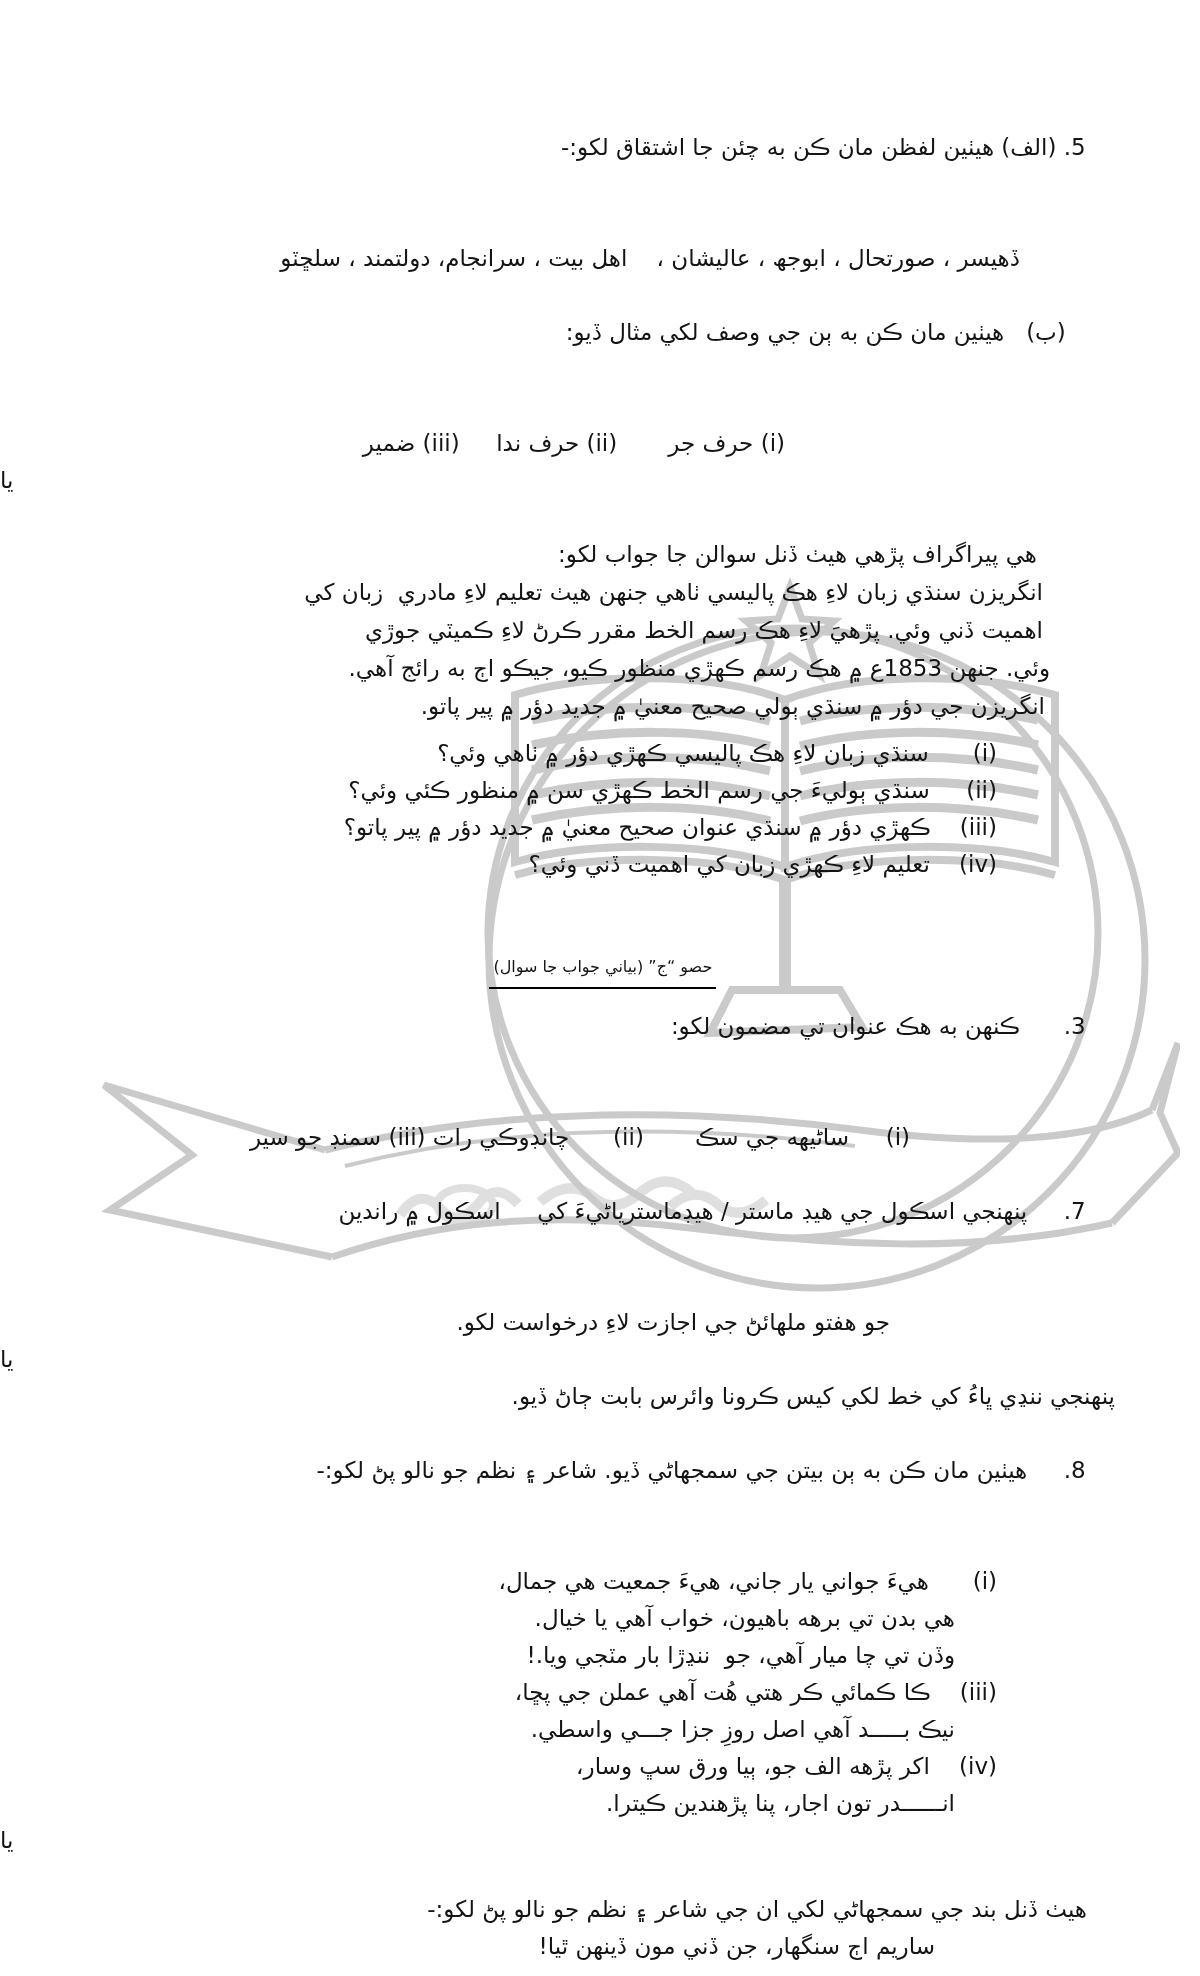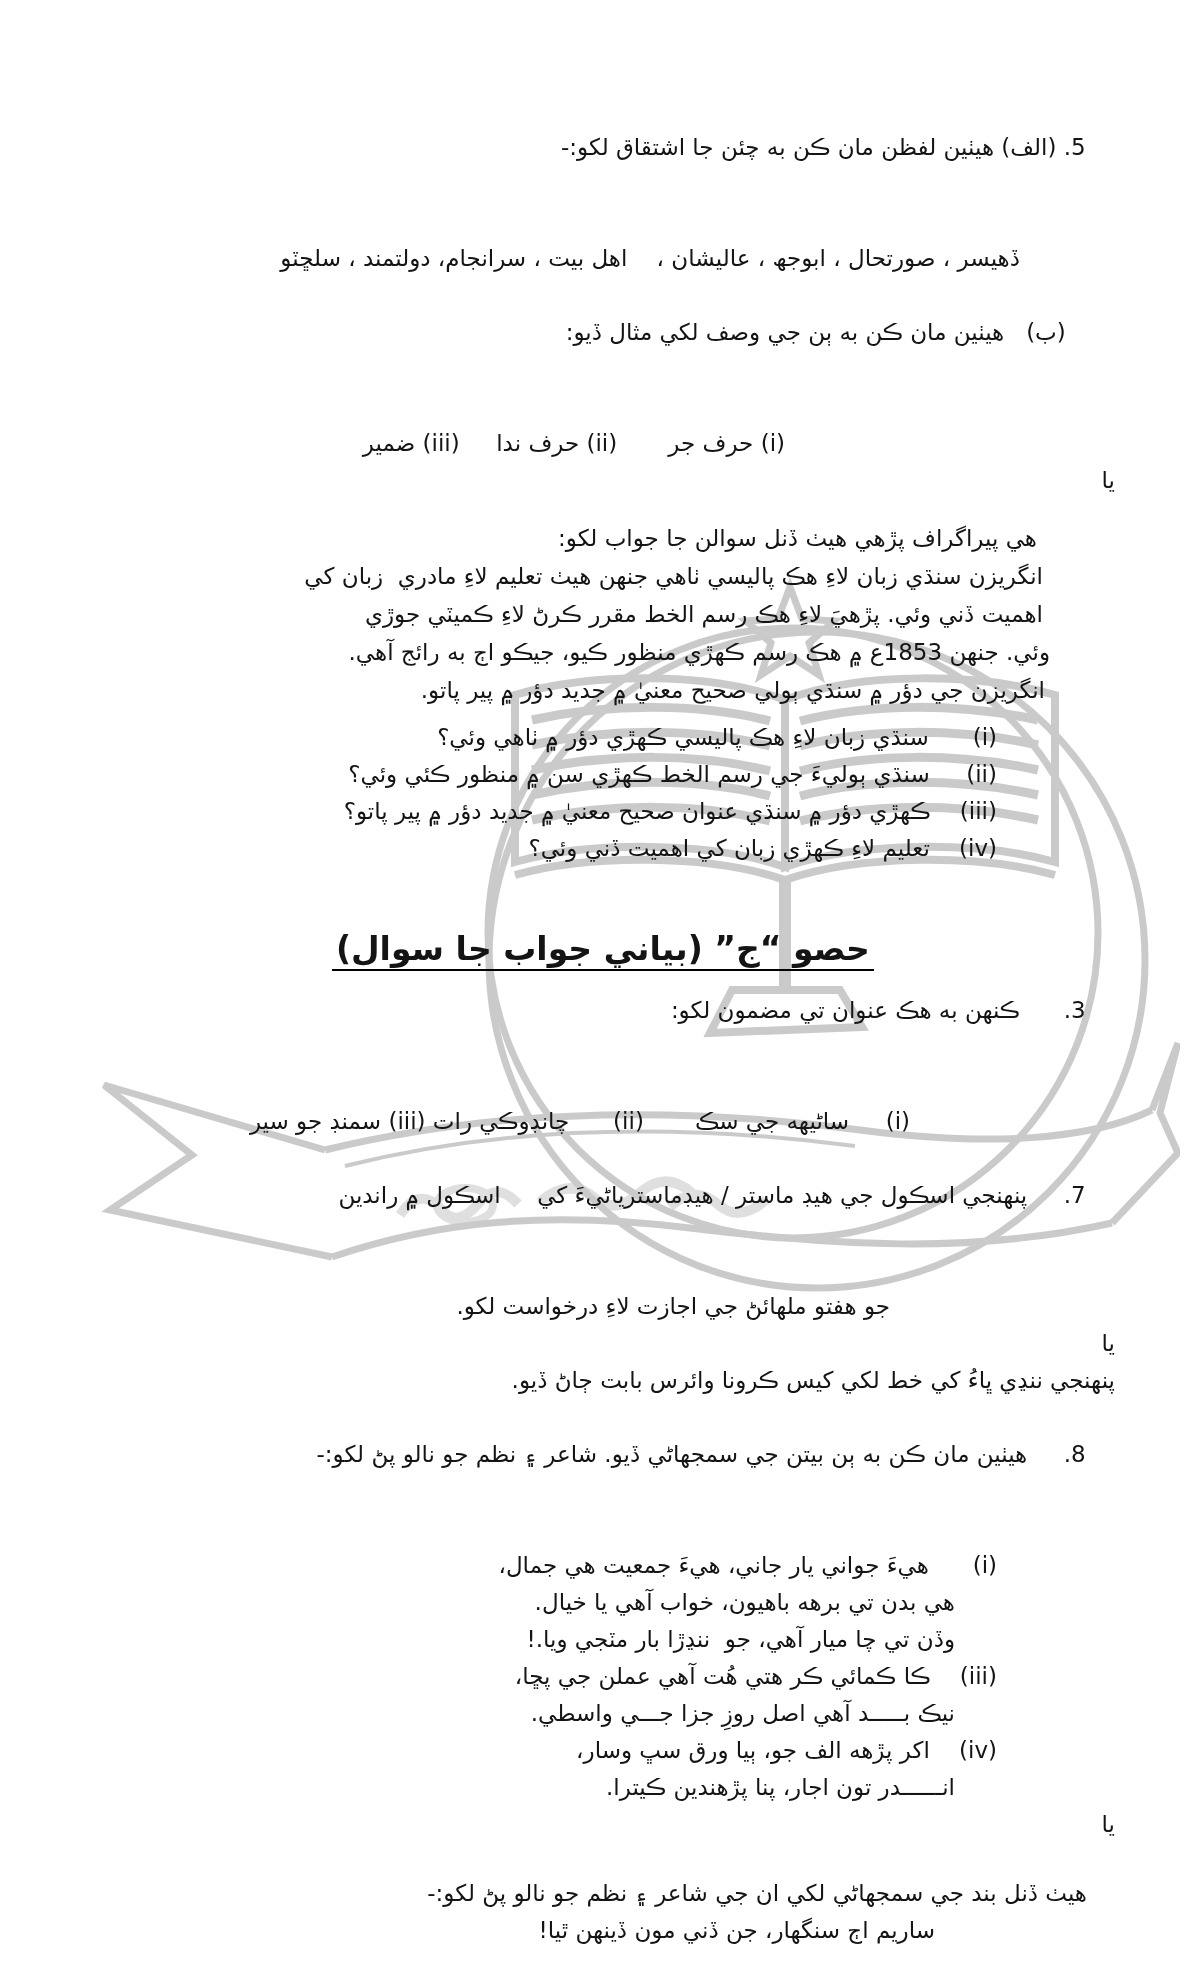--- a/index.html
+++ b/index.html
@@ -3,23 +3,23 @@
 <meta charset="utf-8">
 <style>
   html,body{margin:0;padding:0;background:#ffffff;}
   body{width:1200px;height:1976px;position:relative;overflow:hidden;
        font-family:"DejaVu Sans",sans-serif;color:#141414;}
   #watermark{position:absolute;left:70px;top:565px;z-index:0;opacity:.5;}
   #content{position:relative;z-index:1;padding:92px 85px 0 0;width:1115px;}
   .ln{position:relative;line-height:37px;font-size:23px;white-space:pre;
       text-align:right;direction:rtl;}
   .para .ln{line-height:38px;} 
-  .center{text-align:right;}
+  .center{text-align:left;}
   .heading-row{margin-top:26px;height:40px;text-align:center;}
-  .heading{font-weight:bold;font-size:33px;border-bottom:2.5px solid #000;
+  .heading{font-weight:normal;font-size:16px;border-bottom:2.5px solid #000;
            padding:0 4px 2px 4px;display:inline-block;position:relative;left:60px;}
   svg path, svg circle, svg polygon, svg ellipse, svg line{fill:none;stroke:#979797;}
 </style>
 </head>
 <body>
 
 <svg id="watermark" width="1110" height="770" viewBox="0 0 1110 770">
   <g stroke-width="7">
     <polygon points="720,22 732,54 764,56 739,78 749,110 720,91 691,110 701,78 676,56 708,54"></polygon>
   </g>
@@ -70,21 +70,21 @@
   </div>
   <div class="ln" style="padding-left:0;padding-right:95px">ڏهيسر ، صورتحال ، ابوجھ ، عاليشان ،    اهل بيت ، سرانجام، دولتمند ، سلڇٽو</div>
   <div class="ln" style="padding-right:20px">
     <span>(ب)   هيٺين مان ڪن به ٻن جي وصف لکي مثال ڏيو:</span>
     
   </div>
   <div class="ln" style="padding-right:330px">(i) حرف جر       (ii) حرف ندا     (iii) ضمير</div>
   <div class="ln center">يا</div>
 
   <div class="para">
-    <div class="ln" style="margin-top:20px;padding-right:78px">هي پيراگراف پڙهي هيٺ ڏنل سوالن جا جواب لکو:</div>
+    <div class="ln" style="margin-top:36px;padding-right:78px">هي پيراگراف پڙهي هيٺ ڏنل سوالن جا جواب لکو:</div>
     <div class="ln" style="padding-right:72px">انگريزن سنڌي زبان لاءِ هڪ پاليسي ٺاهي جنهن هيٺ تعليم لاءِ مادري  زبان کي</div>
     <div class="ln" style="padding-right:72px">اهميت ڏني وئي. پڙهيَ لاءِ هڪ رسم الخط مقرر ڪرڻ لاءِ ڪميٽي جوڙي</div>
     <div class="ln" style="padding-right:65px">وئي. جنهن 1853ع ۾ هڪ رسم ڪهڙي منظور ڪيو، جيڪو اڄ به رائج آهي.</div>
     <div class="ln" style="padding-right:70px">انگريزن جي دؤر ۾ سنڌي ٻولي صحيح معنيٰ ۾ جديد دؤر ۾ پير پاتو.</div>
   </div>
   <div class="ln" style="margin-top:10px;padding-right:118px">(i)      سنڌي زبان لاءِ هڪ پاليسي ڪهڙي دؤر ۾ ٺاهي وئي؟</div>
   <div class="ln" style="padding-right:118px">(ii)     سنڌي ٻوليءَ جي رسم الخط ڪهڙي سن ۾ منظور ڪئي وئي؟</div>
   <div class="ln" style="padding-right:118px">(iii)    ڪهڙي دؤر ۾ سنڌي عنوان صحيح معنيٰ ۾ جديد دؤر ۾ پير پاتو؟</div>
   <div class="ln" style="padding-right:118px">(iv)    تعليم لاءِ ڪهڙي زبان کي اهميت ڏني وئي؟</div>
 

